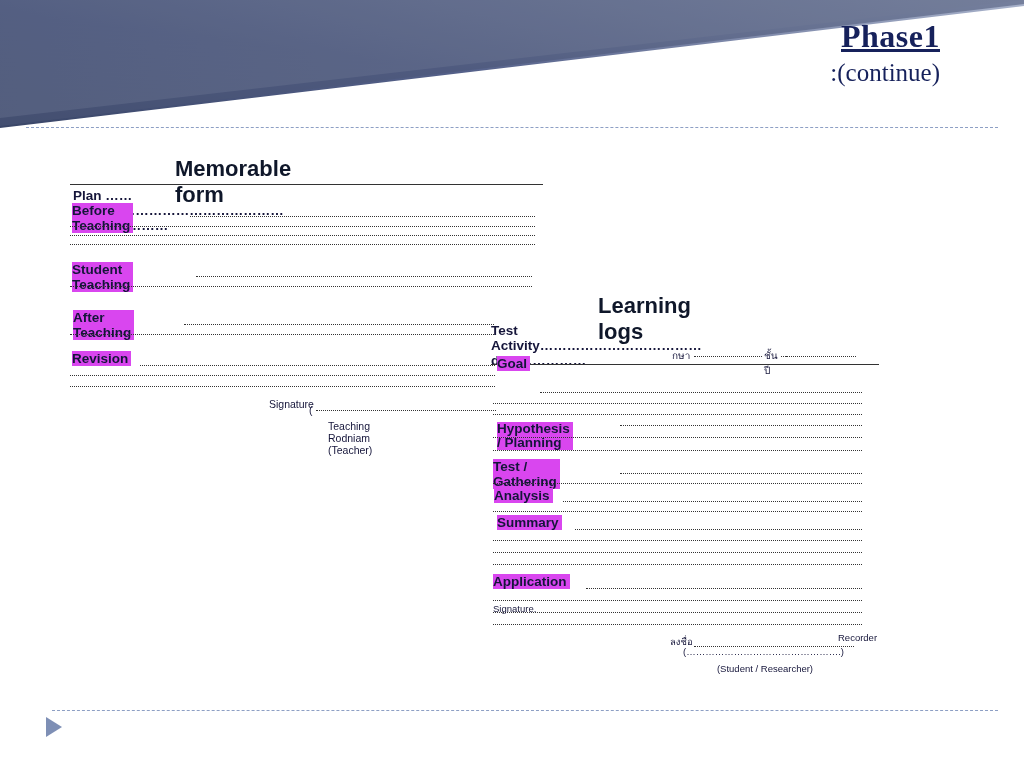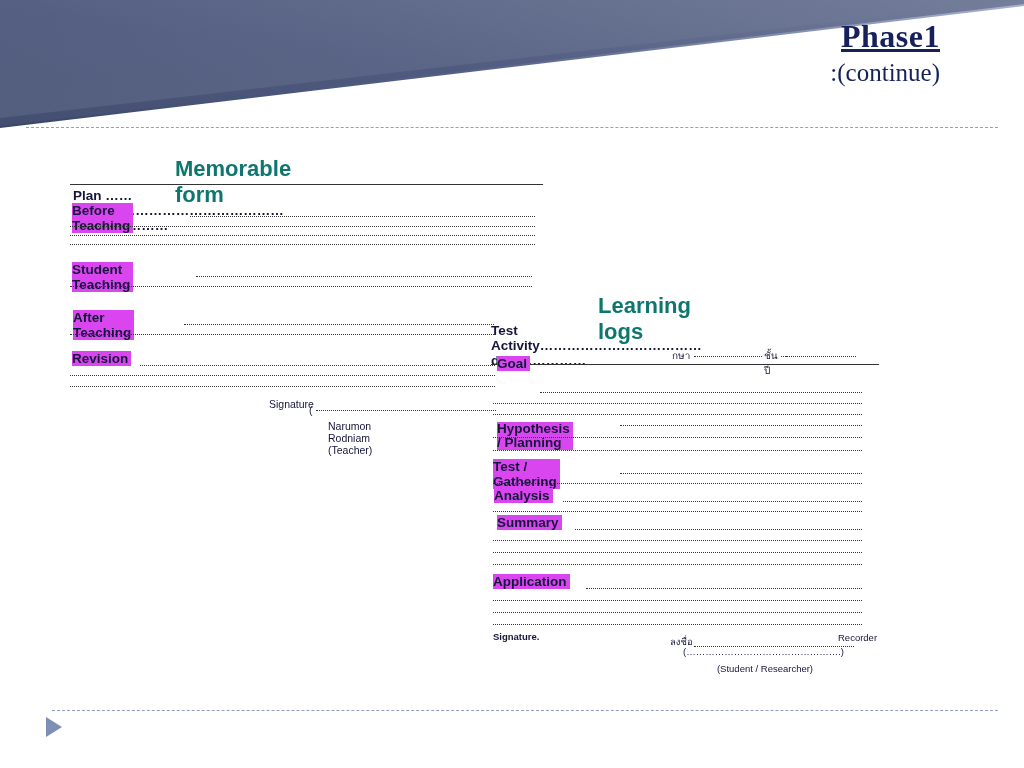--- a/index.html
+++ b/index.html
@@ -68,21 +68,21 @@
     width: 0; height: 0;
     border-left: 16px solid #7e8fb5;
     border-top: 10px solid transparent;
     border-bottom: 10px solid transparent;
   }
 
   
   .form-title {
     font-family: "Liberation Sans", sans-serif;
     font-weight: bold;
-    color: #0f766e;
+    color: #0f172a;
   }
 
   .dots {
     border-bottom: 1px dotted #333;
     height: 0;
   }
   .solid {
     border-bottom: 1px solid #333;
     height: 0;
   }
@@ -175,21 +175,21 @@
   <div class="abs dots" style="left:70px; top:334px; width:424px;"></div>
 
   <div class="abs lbl" style="left:72px; top:351px;">Revision</div>
   <div class="abs dots" style="left:140px; top:365px; width:355px;"></div>
   <div class="abs dots" style="left:70px; top:375px; width:425px;"></div>
   <div class="abs dots" style="left:70px; top:386px; width:425px;"></div>
 
   <div class="abs small-lbl" style="left:269px; top:398px;">Signature</div>
   <div class="abs dots" style="left:316px; top:410px; width:180px;"></div>
   <div class="abs small-lbl" style="left:309px; top:404px;">(</div>
-  <div class="abs small-lbl" style="left:328px; top:420px;">Narumon  Rodniam (Teacher)</div>
+  <div class="abs small-lbl" style="left:328px; top:420px;">Teaching  Rodniam (Teacher)</div>
 </div>
 
 <div id="learning-logs">
 
   <div class="heading-logs form-title">Learning logs</div>
 
   <div class="abs" style="left:491px; top:323px; font-size:13.5px; font-weight:bold; color:#15153a;">Test Activity………………………………date……………</div>
 
   <div class="abs" style="left:672px; top:348px; font-size:10px; color:#15153a;">กษา</div>
   <div class="abs dots" style="left:694px; top:356px; width:160px;"></div>
@@ -220,19 +220,19 @@
   <div class="abs dots" style="left:493px; top:540px; width:369px;"></div>
   <div class="abs dots" style="left:493px; top:552px; width:369px;"></div>
   <div class="abs dots" style="left:493px; top:564px; width:369px;"></div>
 
   <div class="abs lbl" style="left:493px; top:574px;">Application</div>
   <div class="abs dots" style="left:586px; top:588px; width:276px;"></div>
   <div class="abs dots" style="left:493px; top:600px; width:369px;"></div>
   <div class="abs dots" style="left:493px; top:612px; width:369px;"></div>
   <div class="abs dots" style="left:493px; top:624px; width:369px;"></div>
 
-  <div class="abs tiny-lbl" style="left:493px; top:631px; width:48px; line-height:1.2;font-weight:bold;">Signature.</div>
+  <div class="abs tiny-lbl" style="left:493px; top:603px; width:48px; line-height:1.2;">Signature.</div>
   <div class="abs tiny-lbl" style="left:670px; top:634px;">ลงชื่อ</div>
   <div class="abs dots" style="left:694px; top:646px; width:160px;"></div>
   <div class="abs tiny-lbl" style="left:838px; top:632px;">Recorder</div>
   <div class="abs tiny-lbl" style="left:683px; top:646px;">(………………………………………….)</div>
   <div class="abs tiny-lbl" style="left:690px; top:662px; width:150px; text-align:center; line-height:1.4;">(Student / Researcher)</div>
 </div>
 
 </body></html>

